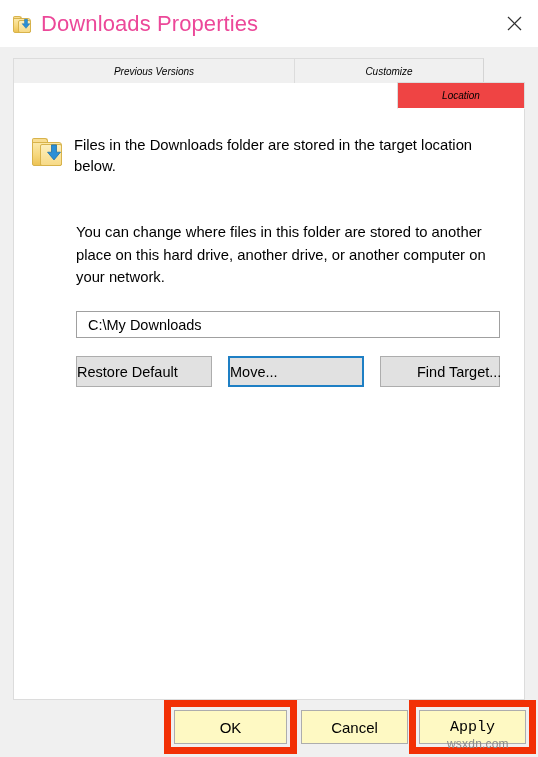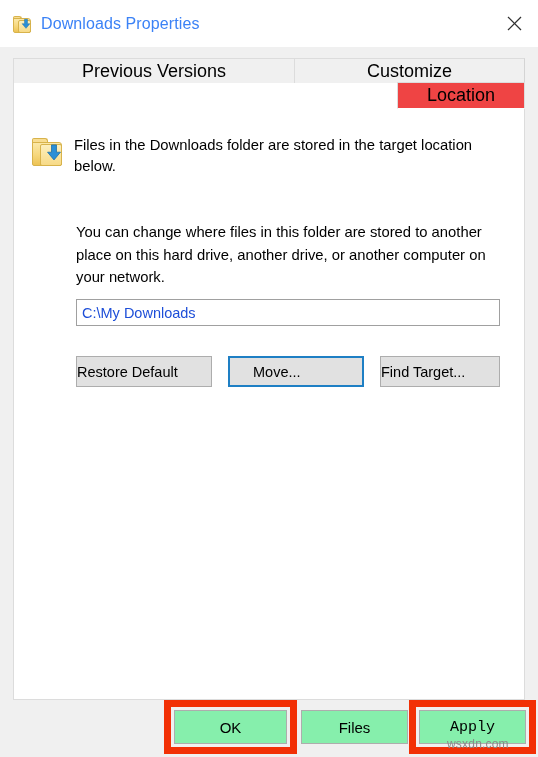--- a/index.html
+++ b/index.html
@@ -25,22 +25,22 @@
     align-items: center;
   }
   #title-icon {
     margin-left: 13px;
     width: 18px; height: 18px;
     position: relative;
     flex: none;
   }
   #title-text {
     margin-left: 10px;
-    font-size: 16px;
-    color: #3b82f6;
+    font-size: 22px;
+    color: #ec4899;
     letter-spacing: 0.1px;
     white-space: nowrap;
   }
   #close-btn {
     position: absolute;
     right: 0; top: 0;
     width: 47px; height: 46px;
     display: flex; align-items: center; justify-content: center;
     cursor: default;
   }
@@ -93,25 +93,26 @@
   .tab-row.row1 { top: 0; }
   .tab-row.row2 { top: 25px; }
   .tab {
     background: #f0f0f0;
     border: 1px solid #dcdcdc;
     border-right: 1px solid #d4d4d4;
     margin-right: -1px;
     display: flex;
     align-items: center;
     justify-content: center;
-    font-size: 18px;
+    font-size: 10px;
     color: #000;
     white-space: nowrap;
     cursor: default;
     height: 26px;
+    font-style: italic;
   }
   .tab.selected {
     background: #ef4444;
     border: 1px solid #dcdcdc;
     border-bottom: 1px solid #ffffff;
     z-index: 5;
     position: relative;
     height: 27px;
     margin-top: -1px;
     align-items: center;
@@ -151,28 +152,28 @@
     position: absolute;
     left: 62px; top: 138px;
     width: 420px;
     font-size: 14.8px;
     line-height: 22.5px;
     color: #000;
   }
 
   #path-input {
     position: absolute;
-    left: 62px; top: 216px;
+    left: 62px; top: 228px;
     width: 424px; height: 27px;
     background: #ffffff;
     border: 1px solid #a0a0a0;
     font-family: "Liberation Sans", sans-serif;
     font-size: 14.5px;
-    color: #1d4ed8;
-    padding: 0 5px;
+    color: #000000;
+    padding: 0 11px;
     outline: none;
   }
 
   #btn-row {
     position: absolute;
     left: 62px; top: 273px;
     width: 424px; height: 31px;
   }
   .act-btn {
     position: absolute;
@@ -185,28 +186,28 @@
     color: #000;
     display: flex;
     align-items: center;
     cursor: default;
     white-space: nowrap;
   }
   .act-btn.focused {
     border: 2px solid #1e7fc4;
   }
   #btn-restore { left: 0;   width: 136px; }
-  #btn-move    { left: 152px; width: 136px; padding-left: 23px; }
-  #btn-find    { left: 304px; width: 120px; }
+  #btn-move    { left: 152px; width: 136px; }
+  #btn-find    { left: 304px; width: 120px; padding-left: 36px; }
 
   
   .foot-btn {
     position: absolute;
     height: 34px;
-    background: #86efac;
+    background: #fef9c3;
     border: 1px solid #adadad;
     font-family: "Liberation Sans", sans-serif;
     font-size: 15px;
     color: #000;
     display: flex;
     align-items: center;
     justify-content: center;
     cursor: default;
   }
   #btn-ok     { left: 174px; top: 710px; width: 113px; }
@@ -251,21 +252,21 @@
       <line x1="14" y1="1" x2="1" y2="14" stroke="#303030" stroke-width="1.2"></line>
     </svg>
   </div>
 </div>
 
 <div id="tabstrip">
   <div class="tab-row row1">
     <div class="tab" style="width:282px">
       <span>Previous Versions</span>
     </div>
-    <div class="tab" style="width:231px">
+    <div class="tab" style="width:190px">
       <span>Customize</span>
     </div>
   </div>
   <div class="tab-row row2">
     <div class="tab" style="width:129px">
       <span>General</span>
     </div>
     <div class="tab" style="width:129px">
       <span>Sharing</span>
     </div>
@@ -307,21 +308,21 @@
       <span>Find Target...</span>
     </div>
   </div>
 
 </div>
 
 <div id="btn-ok" class="foot-btn">
   <span>OK</span>
 </div>
 <div id="btn-cancel" class="foot-btn">
-  <span>Files</span>
+  <span>Cancel</span>
 </div>
 <div id="btn-apply" class="foot-btn">
   <span>Apply</span>
 </div>
 
 <div id="annot-ok" class="annot"></div>
 <div id="annot-apply" class="annot"></div>
 
 <div id="watermark">wsxdn.com</div>
 

